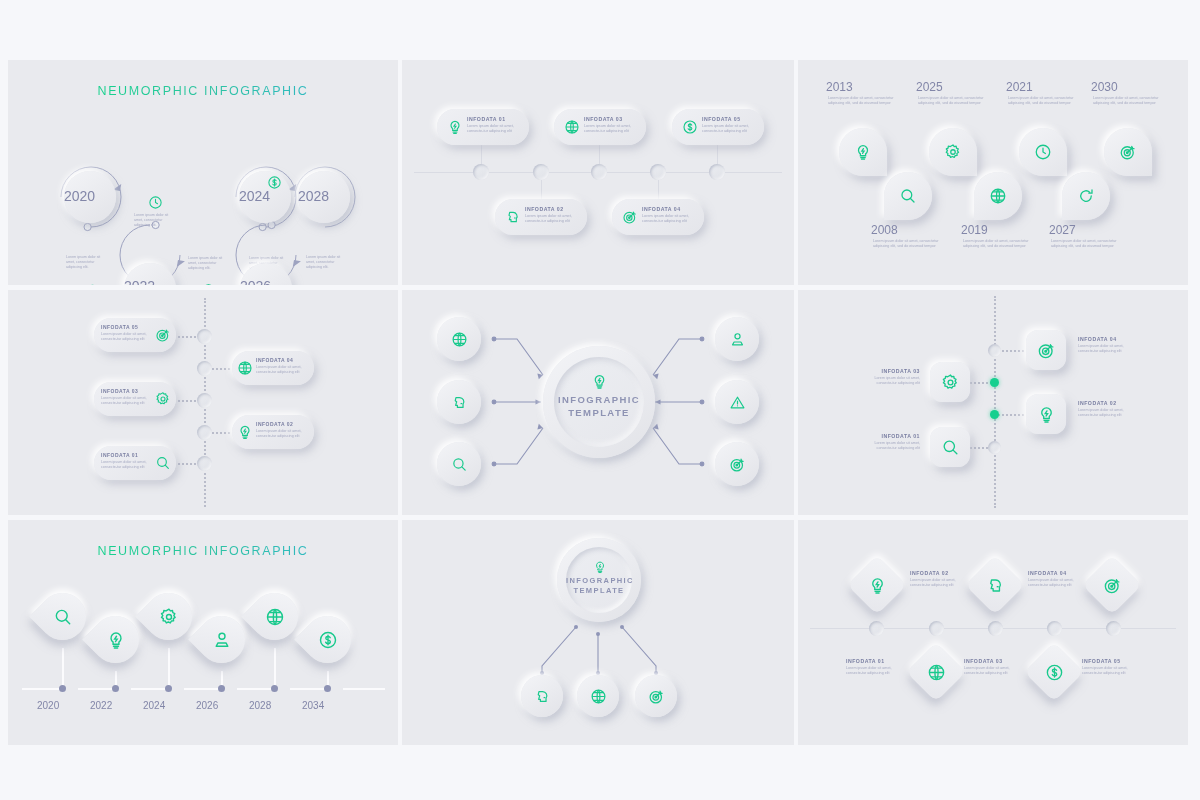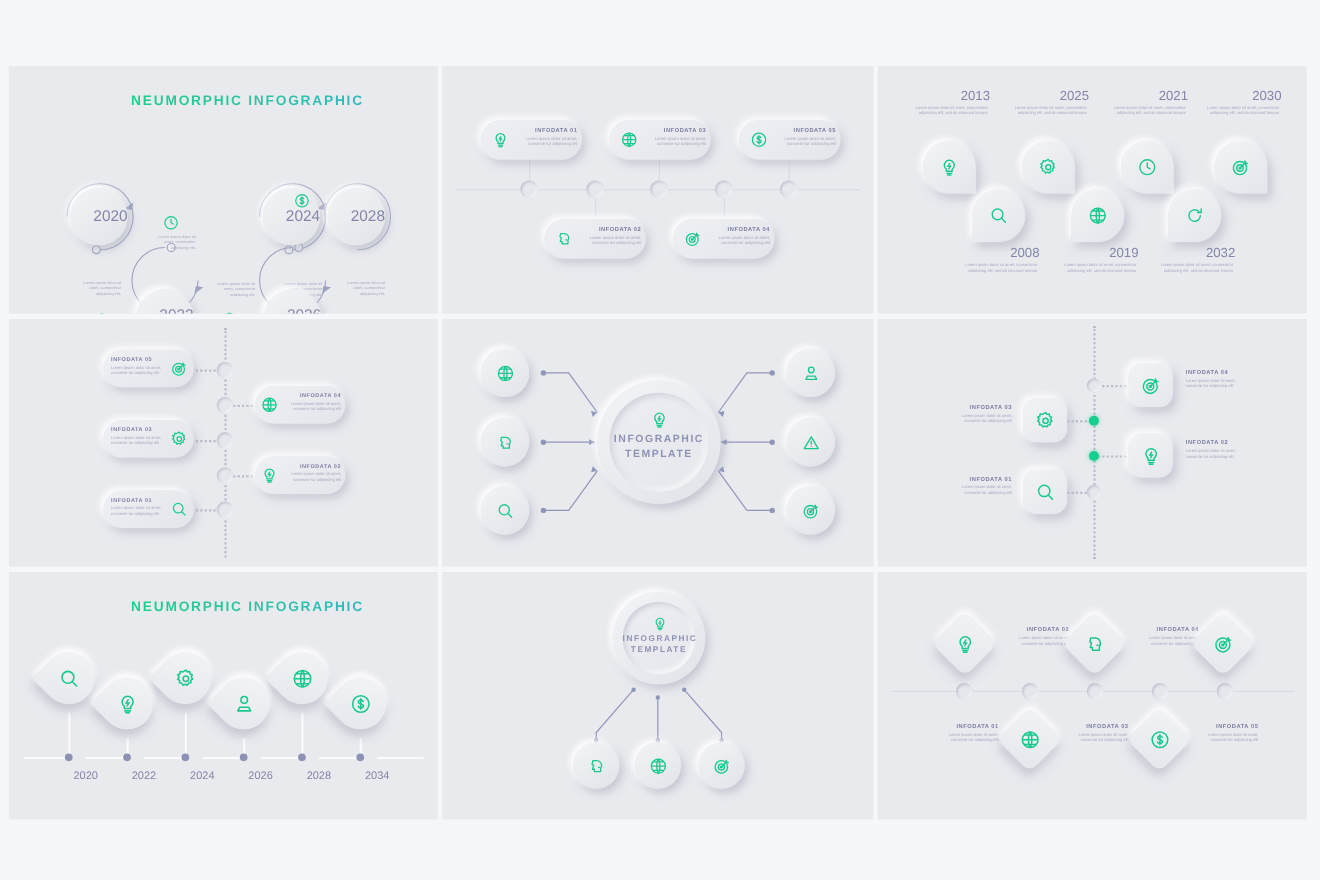--- a/index.html
+++ b/index.html
@@ -62,33 +62,32 @@
     border-radius:50% 50% 50% 0;
     transform:rotate(45deg);
     box-shadow:-3px -3px 6px rgba(255,255,255,.95), 4px 5px 9px rgba(163,168,186,.5);
   }
 
   .ico{ position:absolute; display:flex; align-items:center; justify-content:center; color:#17c98c; }
   .ico svg{ display:block; }
 
   .title{
     position:absolute;
-    font-weight:bold;
+    font-weight:normal;
     letter-spacing:1.6px;
     background:linear-gradient(90deg,#16d18c 0%,#2ec4a0 48%,#2fb9bf 100%);
     -webkit-background-clip:text; background-clip:text;
     -webkit-text-fill-color:transparent; color:transparent;
     white-space:nowrap;
-    margin-left:22px;
   }
 
   .yr{ position:absolute; color:#8286a8; font-weight:normal; }
   .hdr{ position:absolute; color:#7a7fa2; font-weight:bold; letter-spacing:.5px; }
   .body-txt{ position:absolute; color:#a6aac2; line-height:1.35; }
-  .ctr{ text-align:right; }
+  .ctr{ text-align:left; }
   .rt{ text-align:right; }
 
   .line-h{ position:absolute; background:#d9dbe3; height:1px; }
   .line-v{ position:absolute; background:#d9dbe3; width:1px; }
   .line-w{ position:absolute; background:#fbfbfd; height:2px; }
   .line-wv{ position:absolute; background:#fbfbfd; width:2px; }
 
   .node{
     position:absolute;border-radius:50%;
     background:linear-gradient(145deg,#eceef2,#dfe1e7);
@@ -316,21 +315,21 @@
       <div class="yr ctr" style="left:163px;top:163px;width:74px;font-size:12px;">2019</div>
       <div class="body-txt ctr" style="left:165px;top:179px;width:70px;font-size:3.7px;">Lorem ipsum dolor sit amet, consectetur adipiscing elit, sed do eiusmod tempor</div>
 
       <div class="neu-bubble" style="left:264px;top:112px;width:48px;height:48px;border-radius:50% 50% 50% 0;"></div>
       <div class="ico" style="left:278px;top:126px;width:20px;height:20px;">
         <svg width="18" height="18" viewBox="0 0 24 24" fill="none" stroke="currentColor" stroke-width="1.7" stroke-linecap="round">
             <path d="M19 12a7 7 0 1 1-2.1-5"></path>
             <path d="M20 4v4.2h-4.2"></path>
           </svg>
       </div>
-      <div class="yr ctr" style="left:251px;top:163px;width:74px;font-size:12px;">2032</div>
+      <div class="yr ctr" style="left:251px;top:163px;width:74px;font-size:12px;">2027</div>
       <div class="body-txt ctr" style="left:253px;top:179px;width:70px;font-size:3.7px;">Lorem ipsum dolor sit amet, consectetur adipiscing elit, sed do eiusmod tempor</div>
     </div>
 
     <div class="panel">
       <div class="dash-v" style="left:196px;top:8px;height:209px;"></div>
 
       <div class="dash-h" style="left:170px;top:46px;width:22px;"></div>
       <div class="dash-h" style="left:200px;top:78px;width:22px;"></div>
       <div class="dash-h" style="left:170px;top:110px;width:22px;"></div>
       <div class="dash-h" style="left:200px;top:142px;width:22px;"></div>

